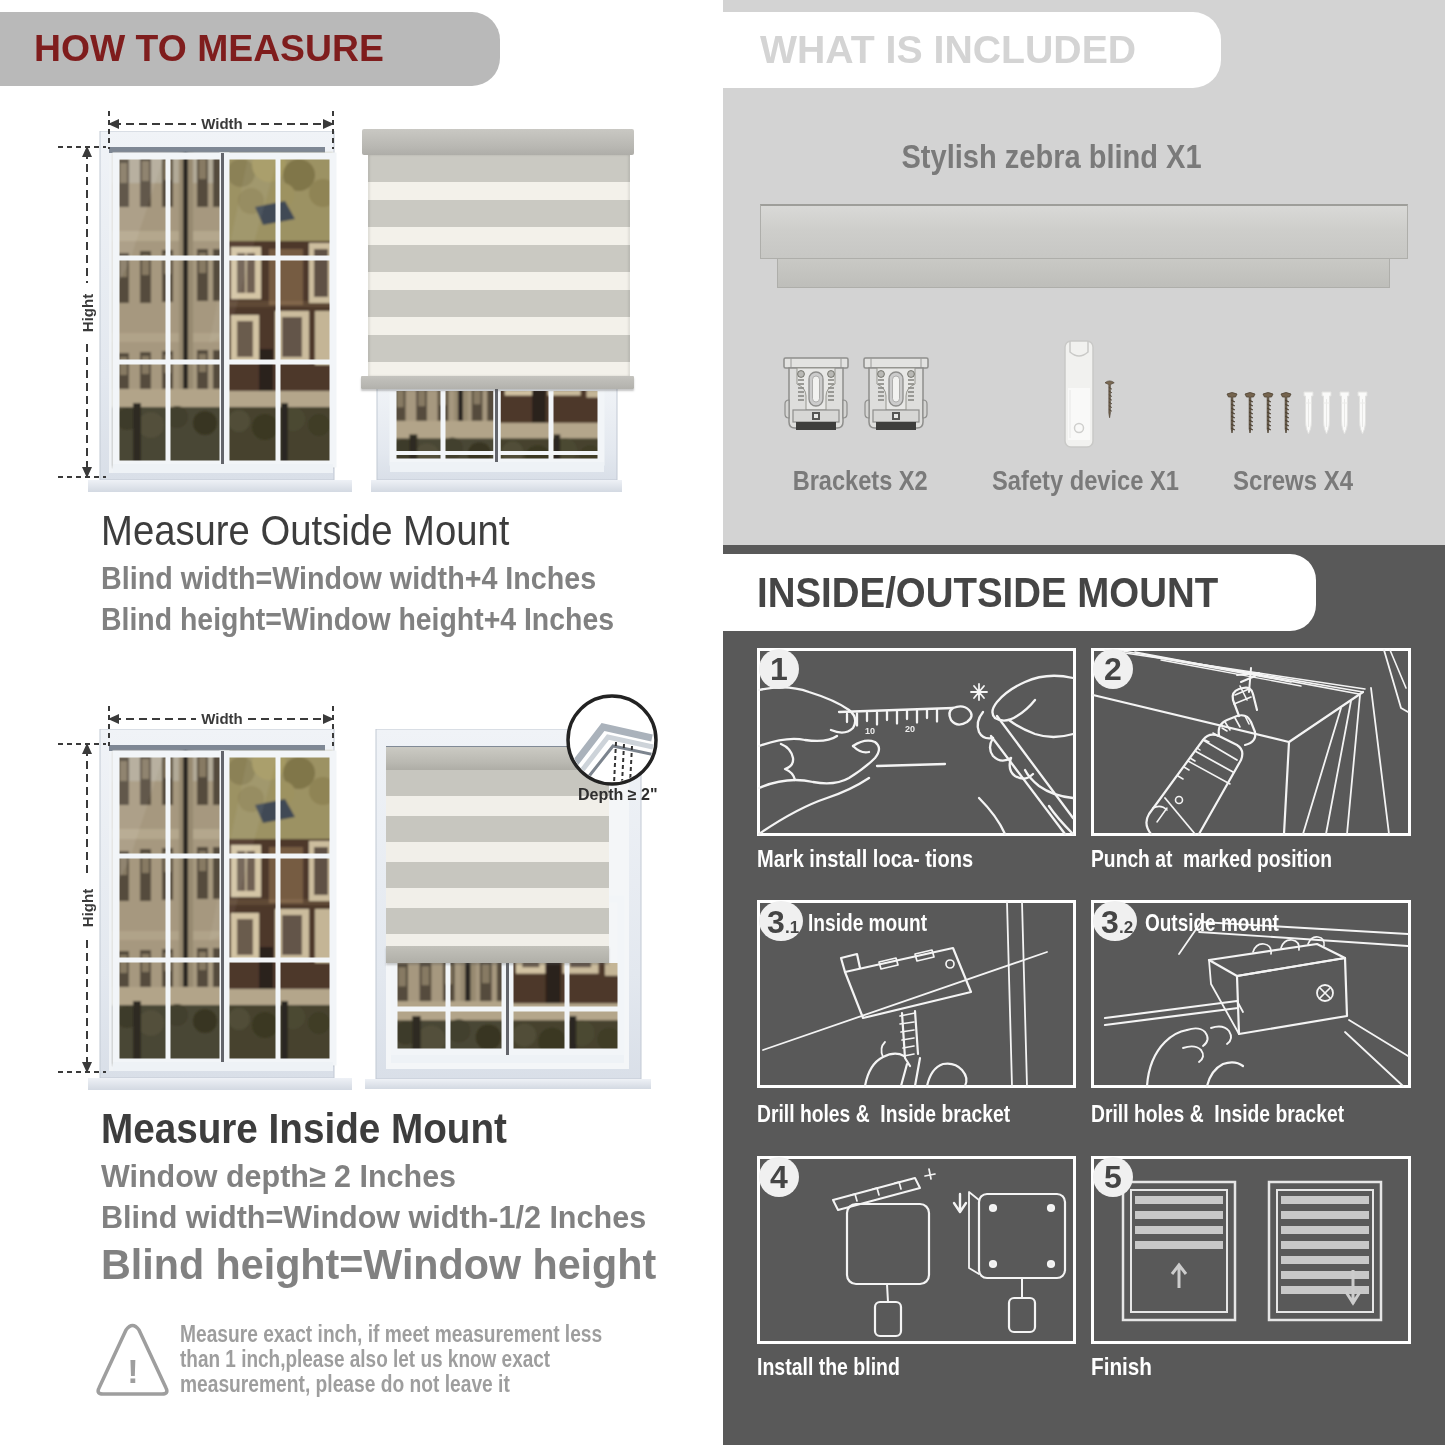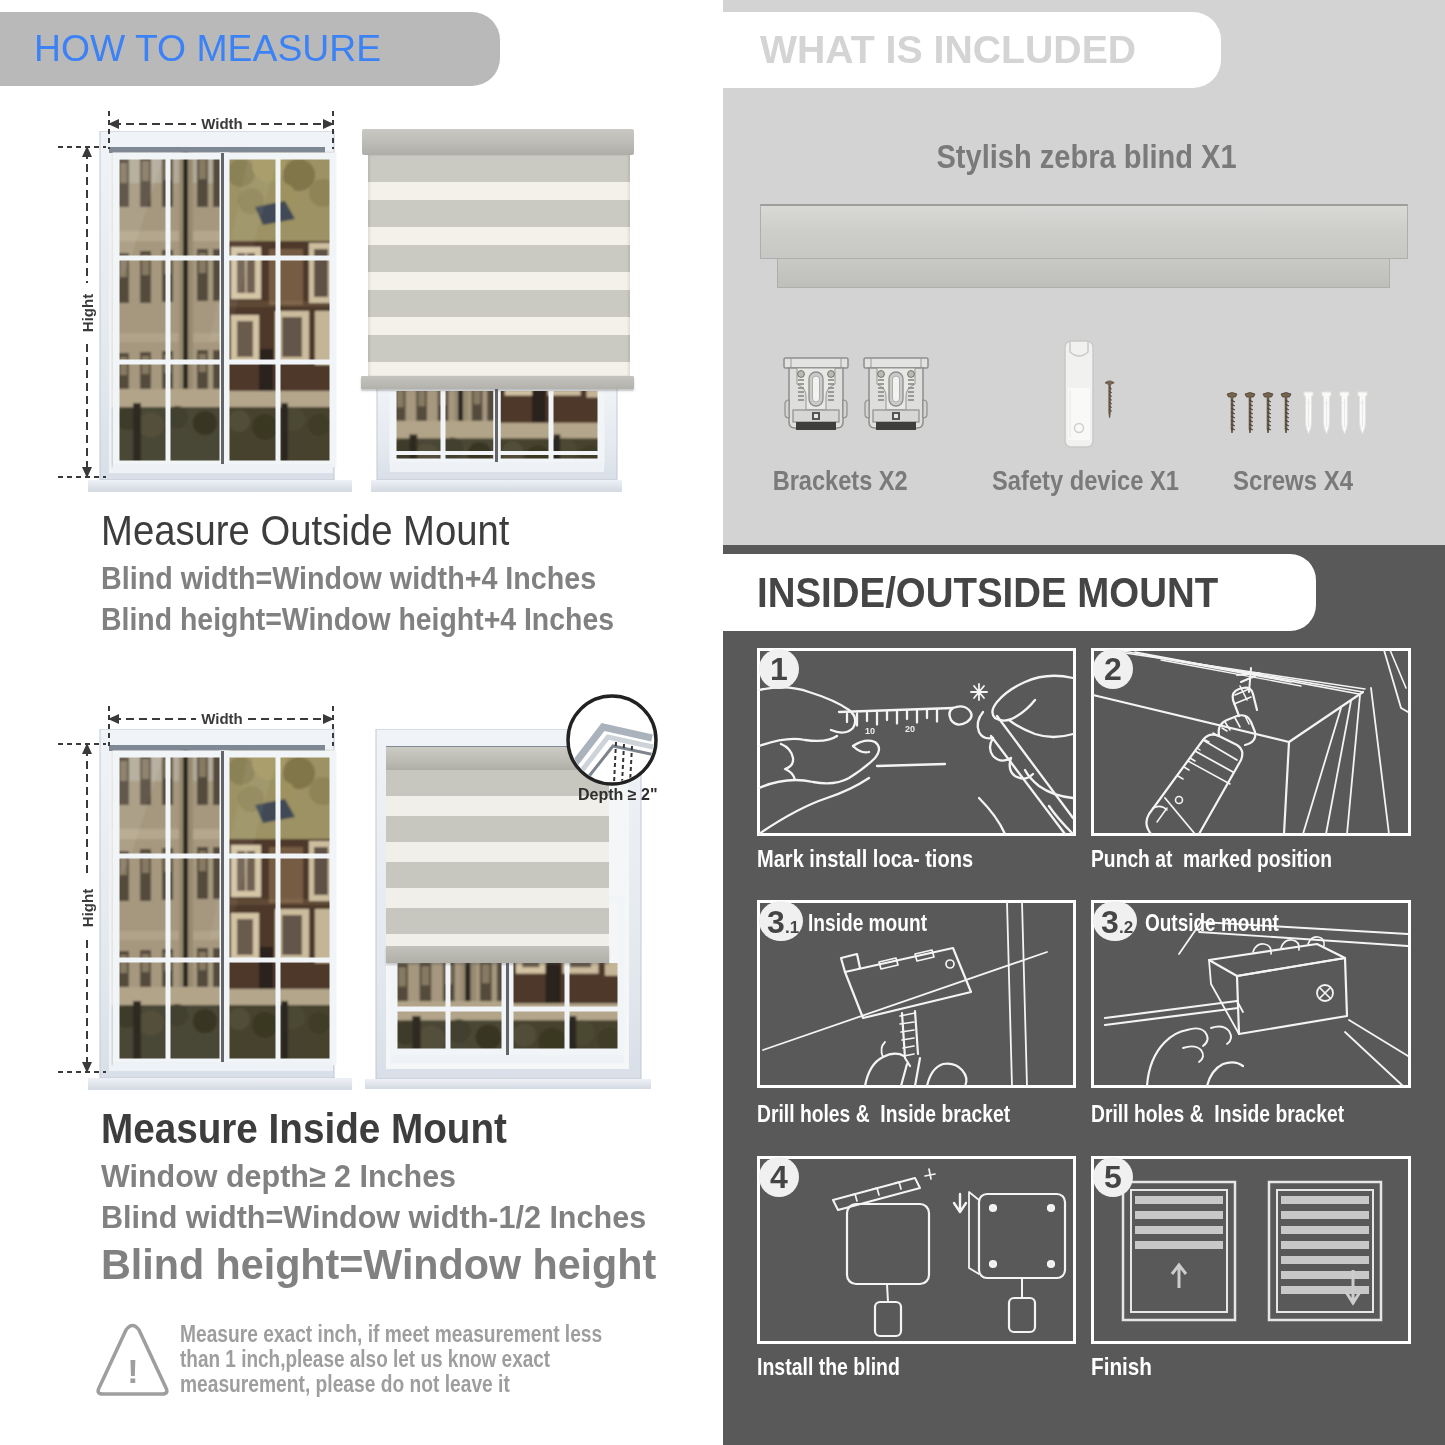--- a/index.html
+++ b/index.html
@@ -7,21 +7,21 @@
 .abs{position:absolute}
 .nw{white-space:nowrap;display:inline-block;transform-origin:0 50%}
 </style>
 </head>
 <body>
 
 <div class="abs" style="left:723px;top:0;width:722px;height:545px;background:#d3d3d3"></div>
 <div class="abs" style="left:723px;top:545px;width:722px;height:900px;background:#595959"></div>
 
 <div class="abs" style="left:0;top:12px;width:500px;height:74px;background:#b9b9b9;border-radius:0 28px 28px 0"></div>
-<div class="abs" style="left:34px;top:12px;height:74px;line-height:74px;font-size:37px;font-weight:normal;color:#3b82f6"><span class="nw" id="t_htm" style="transform:scaleX(1.009)">HOW TO MEASURE</span></div>
+<div class="abs" style="left:34px;top:12px;height:74px;line-height:74px;font-size:37px;font-weight:bold;color:#7f1d1d"><span class="nw" id="t_htm" style="transform:scaleX(1.009)">HOW TO MEASURE</span></div>
 
 <div class="abs" style="left:723px;top:12px;width:498px;height:76px;background:#fff;border-radius:0 28px 28px 0"></div>
 <div class="abs" style="left:760px;top:12px;height:80px;line-height:76px;font-size:38px;font-weight:bold;color:#d4d4d4"><span class="nw" id="t_wii" style="transform:scaleX(1.032)">WHAT IS INCLUDED</span></div>
 
 <div class="abs" style="left:723px;top:554px;width:593px;height:77px;background:#fff;border-radius:0 26px 26px 0"></div>
 <div class="abs" style="left:757px;top:554px;height:59px;line-height:77px;font-size:42px;font-weight:bold;color:#454545"><span class="nw" id="t_iom" style="transform:scaleX(0.915)">INSIDE/OUTSIDE MOUNT</span></div>
 
 <div class="abs" style="left:101px;top:506px;font-size:43px;font-weight:normal;color:#3d3d3d"><span class="nw" id="t_mom" style="transform:scaleX(0.89)">Measure Outside Mount</span></div>
 <div class="abs" style="left:101px;top:561px;font-size:31px;font-weight:bold;color:#818181"><span class="nw" id="t_l1" style="transform:scaleX(0.925)">Blind width=Window width+4 Inches</span></div>
 <div class="abs" style="left:101px;top:602px;font-size:31px;font-weight:bold;color:#818181"><span class="nw" id="t_l2" style="transform:scaleX(0.917)">Blind height=Window height+4 Inches</span></div>
@@ -29,22 +29,22 @@
 <div class="abs" style="left:101px;top:1104px;font-size:43px;font-weight:bold;color:#3d3d3d"><span class="nw" id="t_mim" style="transform:scaleX(0.899)">Measure Inside Mount</span></div>
 <div class="abs" style="left:101px;top:1159px;font-size:31px;font-weight:bold;color:#818181"><span class="nw" id="t_l3" style="transform:scaleX(0.983)">Window depth≥ 2 Inches</span></div>
 <div class="abs" style="left:101px;top:1200px;font-size:31px;font-weight:bold;color:#818181"><span class="nw" id="t_l4" style="transform:scaleX(0.985)">Blind width=Window width-1/2 Inches</span></div>
 <div class="abs" style="left:101px;top:1241px;font-size:42px;font-weight:bold;color:#818181"><span class="nw" id="t_l5" style="transform:scaleX(0.982)">Blind height=Window height</span></div>
 
 <div class="abs" style="left:180px;top:1322px;font-size:23px;font-weight:bold;color:#9e9e9e;line-height:25px">
 <span class="nw" id="t_w1" style="transform:scaleX(0.834)">Measure exact inch, if meet measurement less</span><br>
 <span class="nw" id="t_w2" style="transform:scaleX(0.825)">than 1 inch,please also let us know exact</span><br>
 <span class="nw" id="t_w3" style="transform:scaleX(0.835)">measurement, please do not leave it</span></div>
 
-<div class="abs" style="left:916px;top:138px;font-size:33px;font-weight:bold;color:#7a7a7a"><span class="nw" id="t_szb" style="transform-origin:50% 50%;transform:scaleX(0.88)">Stylish zebra blind X1</span></div>
-<div class="abs" style="left:760px;top:465px;font-size:28px;font-weight:bold;color:#7a7a7a"><span class="nw" id="t_br" style="transform-origin:50% 50%;transform:scaleX(0.842)">Brackets X2</span></div>
+<div class="abs" style="left:881px;top:138px;font-size:33px;font-weight:bold;color:#7a7a7a"><span class="nw" id="t_szb" style="transform-origin:50% 50%;transform:scaleX(0.88)">Stylish zebra blind X1</span></div>
+<div class="abs" style="left:780px;top:465px;font-size:28px;font-weight:bold;color:#7a7a7a"><span class="nw" id="t_br" style="transform-origin:50% 50%;transform:scaleX(0.842)">Brackets X2</span></div>
 <div class="abs" style="left:975px;top:465px;font-size:28px;font-weight:bold;color:#7a7a7a"><span class="nw" id="t_sd" style="transform-origin:50% 50%;transform:scaleX(0.846)">Safety device X1</span></div>
 <div class="abs" style="left:1223px;top:465px;font-size:28px;font-weight:bold;color:#7a7a7a"><span class="nw" id="t_sc" style="transform-origin:50% 50%;transform:scaleX(0.856)">Screws X4</span></div>
 
 <div class="abs" style="left:760px;top:204px;width:648px;height:55px;background:linear-gradient(180deg,#d9d9d7,#cececb 45%,#c7c7c4);border:1px solid #aeaeaa;border-top:2px solid #9e9e9a"></div>
 <div class="abs" style="left:777px;top:259px;width:613px;height:29px;background:linear-gradient(180deg,#c9c9c5,#bebeba);border:1px solid #aeaeaa;border-top:none"></div>
 
 <svg width="0" height="0" style="position:absolute">
 <defs>
 <symbol id="scene" viewBox="0 0 220 314">
 <rect x="0" y="0" width="220" height="314" fill="#a89b84"></rect>

